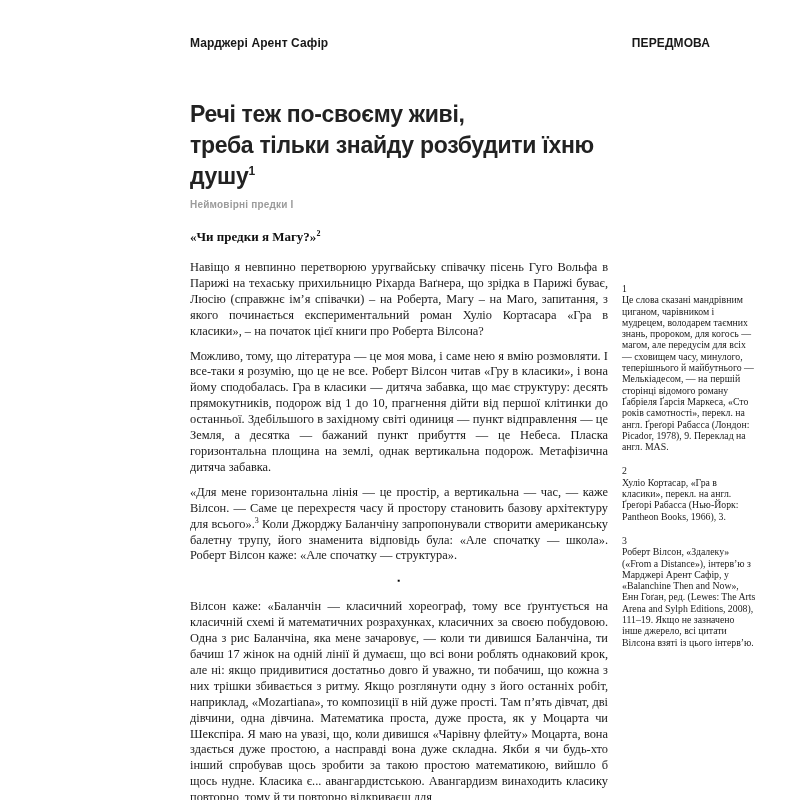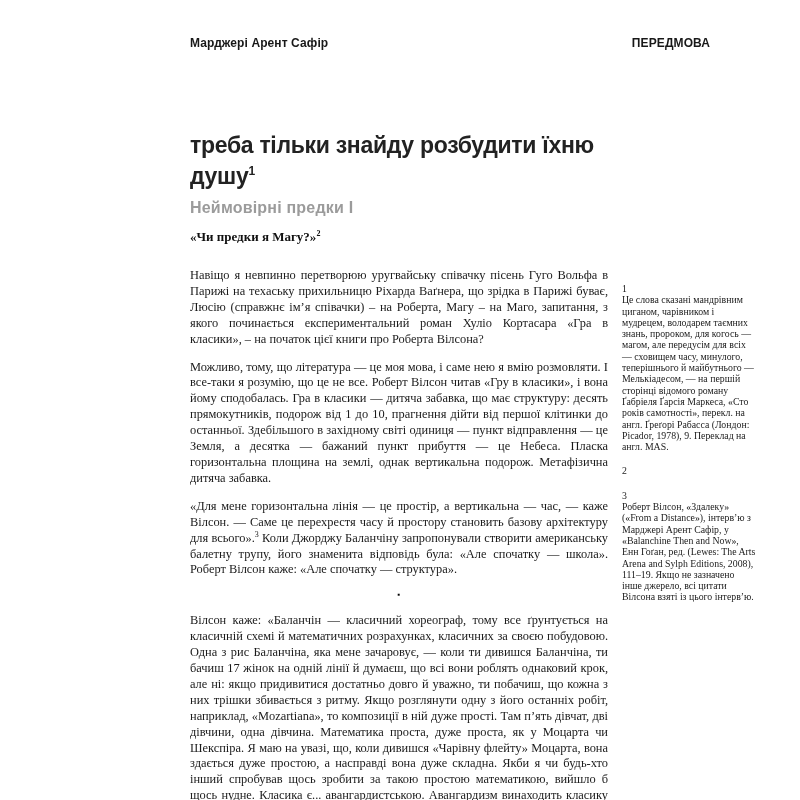--- a/index.html
+++ b/index.html
@@ -23,35 +23,35 @@
     position:absolute;left:190px;top:84px;width:470px;
     font-family:"Liberation Sans", sans-serif;
     font-weight:700;font-size:23px;line-height:31px;
     letter-spacing:-0.3px;color:#222;
   }
   .title sup{font-size:12px;line-height:0;}
   
   .kicker{
     position:absolute;left:190px;top:199px;
     font-family:"Liberation Sans", sans-serif;
-    font-weight:700;font-size:16px;color:#9b9b9b;letter-spacing:0.2px;
+    font-weight:700;font-size:10px;color:#9b9b9b;letter-spacing:0.2px;
   }
   
   .epigraph{
     position:absolute;left:190px;top:229px;
     font-weight:700;font-size:13px;color:#111;
   }
   .epigraph sup{font-size:8px;line-height:0;}
   
   .bodycol{
     position:absolute;left:190px;top:256px;width:418px;
     font-size:12.4px;line-height:15.9px;
     text-align:justify;color:#1a1a1a;
   }
-  .bodycol p{margin:12px 0 9px 0;}
+  .bodycol p{margin:4px 0 9px 0;}
   .bodycol sup{font-size:8px;line-height:0;}
   .bodycol p.separator{
     text-align:center;font-size:8px;line-height:8px;
     margin:13px 0 14px 0;letter-spacing:0;color:#000;
   }
   
   .fncol{
     position:absolute;left:622px;top:283px;width:134px;
     font-size:9.8px;line-height:11.3px;color:#1a1a1a;
     text-align:left;
@@ -63,21 +63,21 @@
 </head>
 <body>
 
 <div class="page" style="color: rgb(28, 28, 28);">
 
   <div class="runhead">
     <span>Марджері Арент Сафір</span>
     <span>ПЕРЕДМОВА</span>
   </div>
 
-  <h1 class="title"><br>
+  <h1 class="title"><span>Речі теж по-своєму живі,</span><br>
     <span>треба тільки знайду розбудити їхню душу</span><sup>1</sup>
   </h1>
 
   <div class="kicker" style="color: rgb(155, 155, 155);">Неймовірні предки І</div>
 
   <div class="epigraph">
     <span>«Чи предки я Магу?»</span><sup>2</sup>
   </div>
 
   <div class="bodycol">
@@ -88,20 +88,21 @@
       <p>Вілсон каже: «Баланчін — класичний хореограф, тому все ґрунтується на класичній схемі й математичних розрахунках, класичних за своєю побудовою. Одна з рис Баланчіна, яка мене зачаровує, — коли ти дивишся Баланчіна, ти бачиш 17 жінок на одній лінії й думаєш, що всі вони роблять однаковий крок, але ні: якщо придивитися достатньо довго й уважно, ти побачиш, що кожна з них трішки збивається з ритму. Якщо розглянути одну з його останніх робіт, наприклад, «Mozartiana», то композиції в ній дуже прості. Там пʼять дівчат, дві дівчини, одна дівчина. Математика проста, дуже проста, як у Моцарта чи Шекспіра. Я маю на увазі, що, коли дивишся «Чарівну флейту» Моцарта, вона здається дуже простою, а насправді вона дуже складна. Якби я чи будь-хто інший спробував щось зробити за такою простою математикою, вийшло б щось нудне. Класика є... авангардистською. Авангардизм винаходить класику повторно, тому й ти повторно відкриваєш для</p>
     </div>
 
   <div class="fncol">
       <div class="footnote">
         <div class="fn-num">1</div>
         <div class="fn-text">Це слова сказані мандрівним циганом, чарівником і мудрецем, володарем таємних знань, пророком, для когось — магом, але передусім для всіх — сховищем часу, минулого, теперішнього й майбутнього — Мелькіадесом, — на першій сторінці відомого роману Ґабріеля Ґарсія Маркеса, «Сто років самотності», перекл. на англ. Ґреґорі Рабасса (Лондон: Picador, 1978), 9. Переклад на англ. MAS.</div>
       </div>
       <div class="footnote">
         <div class="fn-num">2</div>
+        <div class="fn-text">Хуліо Кортасар, «Гра в класики», перекл. на англ. Ґреґорі Рабасса (Нью-Йорк: Pantheon Books, 1966), 3.</div>
       </div>
       <div class="footnote">
         <div class="fn-num">3</div>
         <div class="fn-text">Роберт Вілсон, «Здалеку» («From a Distance»), інтервʼю з Марджері Арент Сафір, у «Balanchine Then and Now», Енн Гоґан, ред. (Lewes: The Arts Arena and Sylph Editions, 2008), 111–19. Якщо не зазначено інше джерело, всі цитати Вілсона взяті із цього інтервʼю.</div>
       </div>
     </div>
 
 </div>
 
 </body></html>

